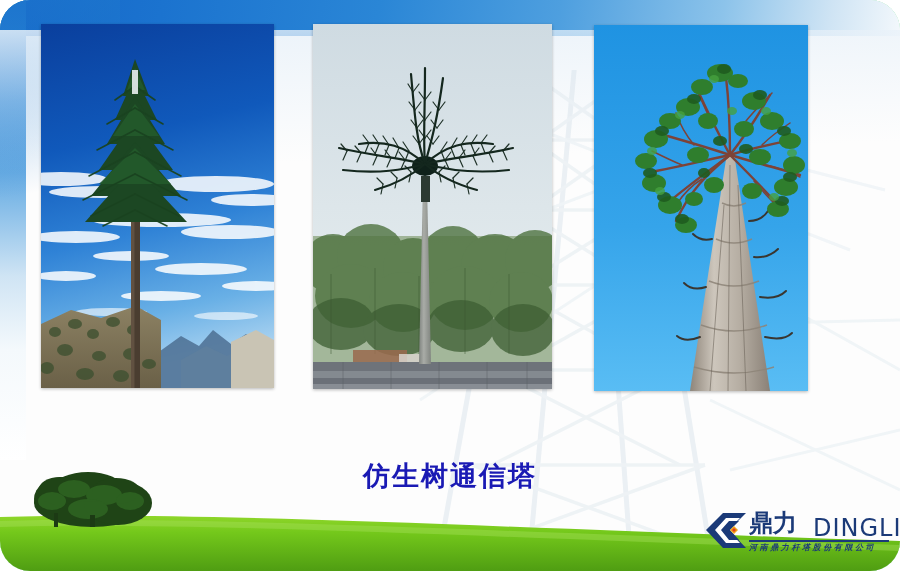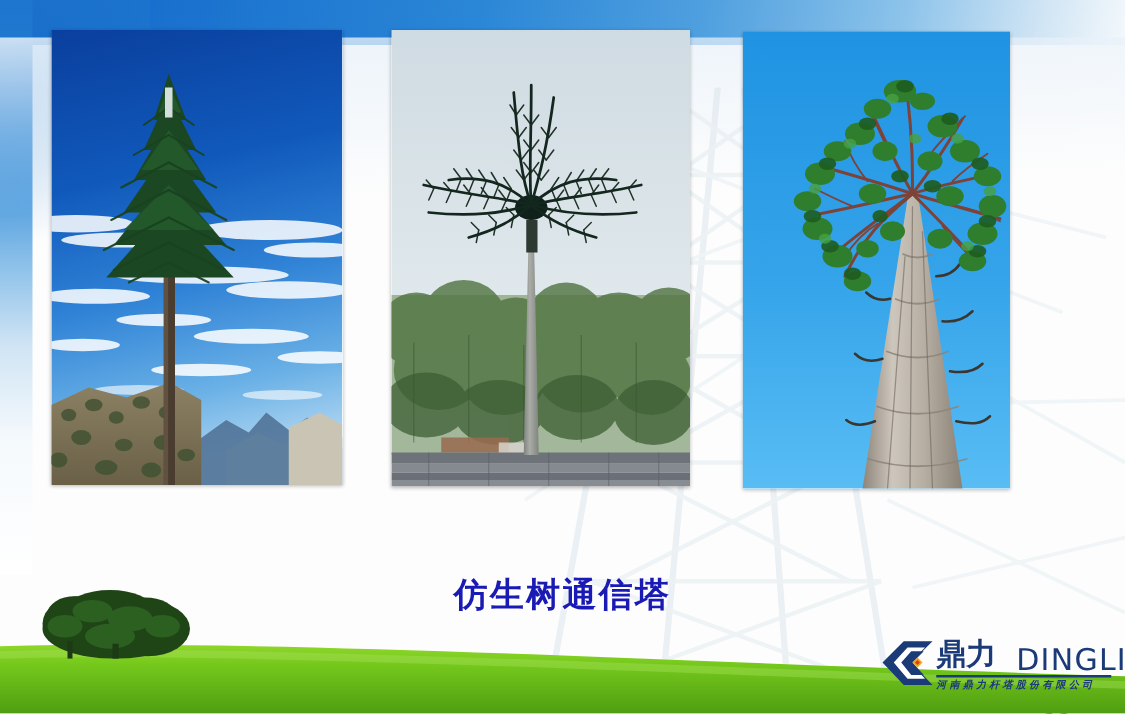--- a/index.html
+++ b/index.html
@@ -5,22 +5,23 @@
   html, body {
     margin: 0;
     padding: 0;
     background: #ffffff;
   }
   #slide {
     position: relative;
     width: 900px;
     height: 571px;
     overflow: hidden;
-    background: #c4b5fd;
+    background: #22c55e;
     font-family: "Liberation Sans", sans-serif;
+    border-radius: 30px;
   }
 
   
   .bg-white {
     position: absolute;
     inset: 0;
     background: #fdfdfd;
   }
   .bg-top-band {
     position: absolute;

